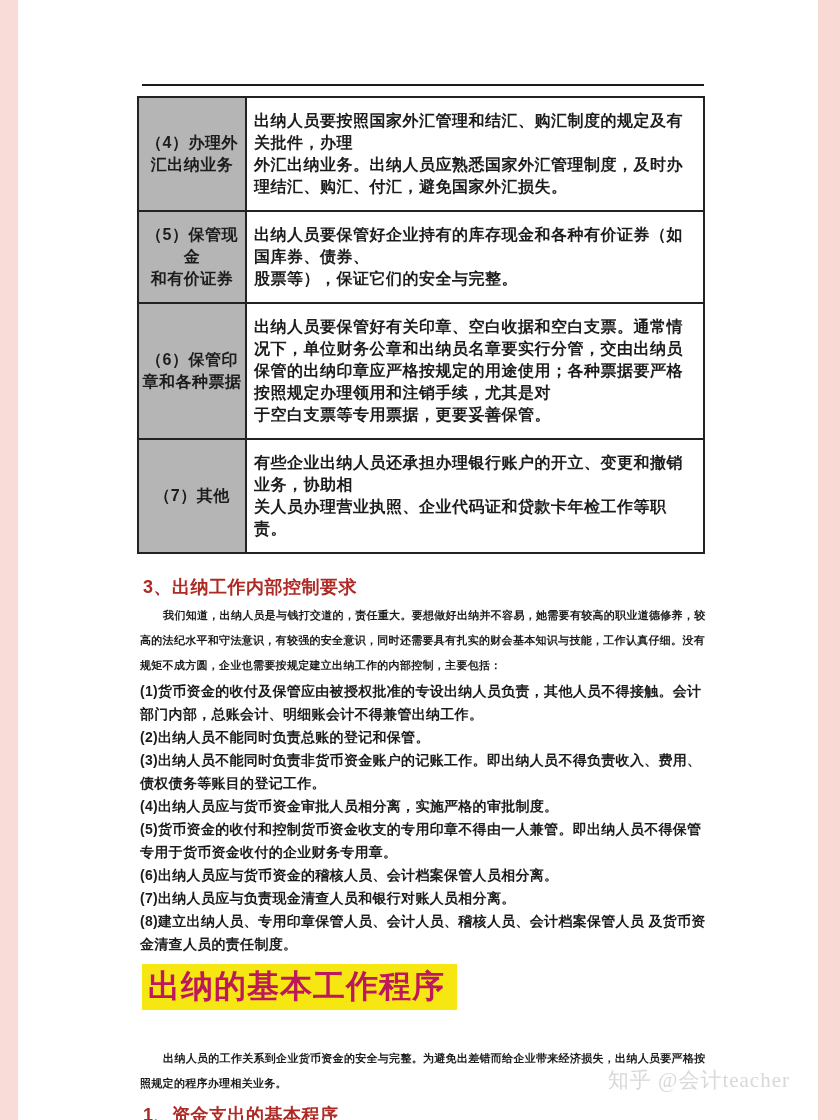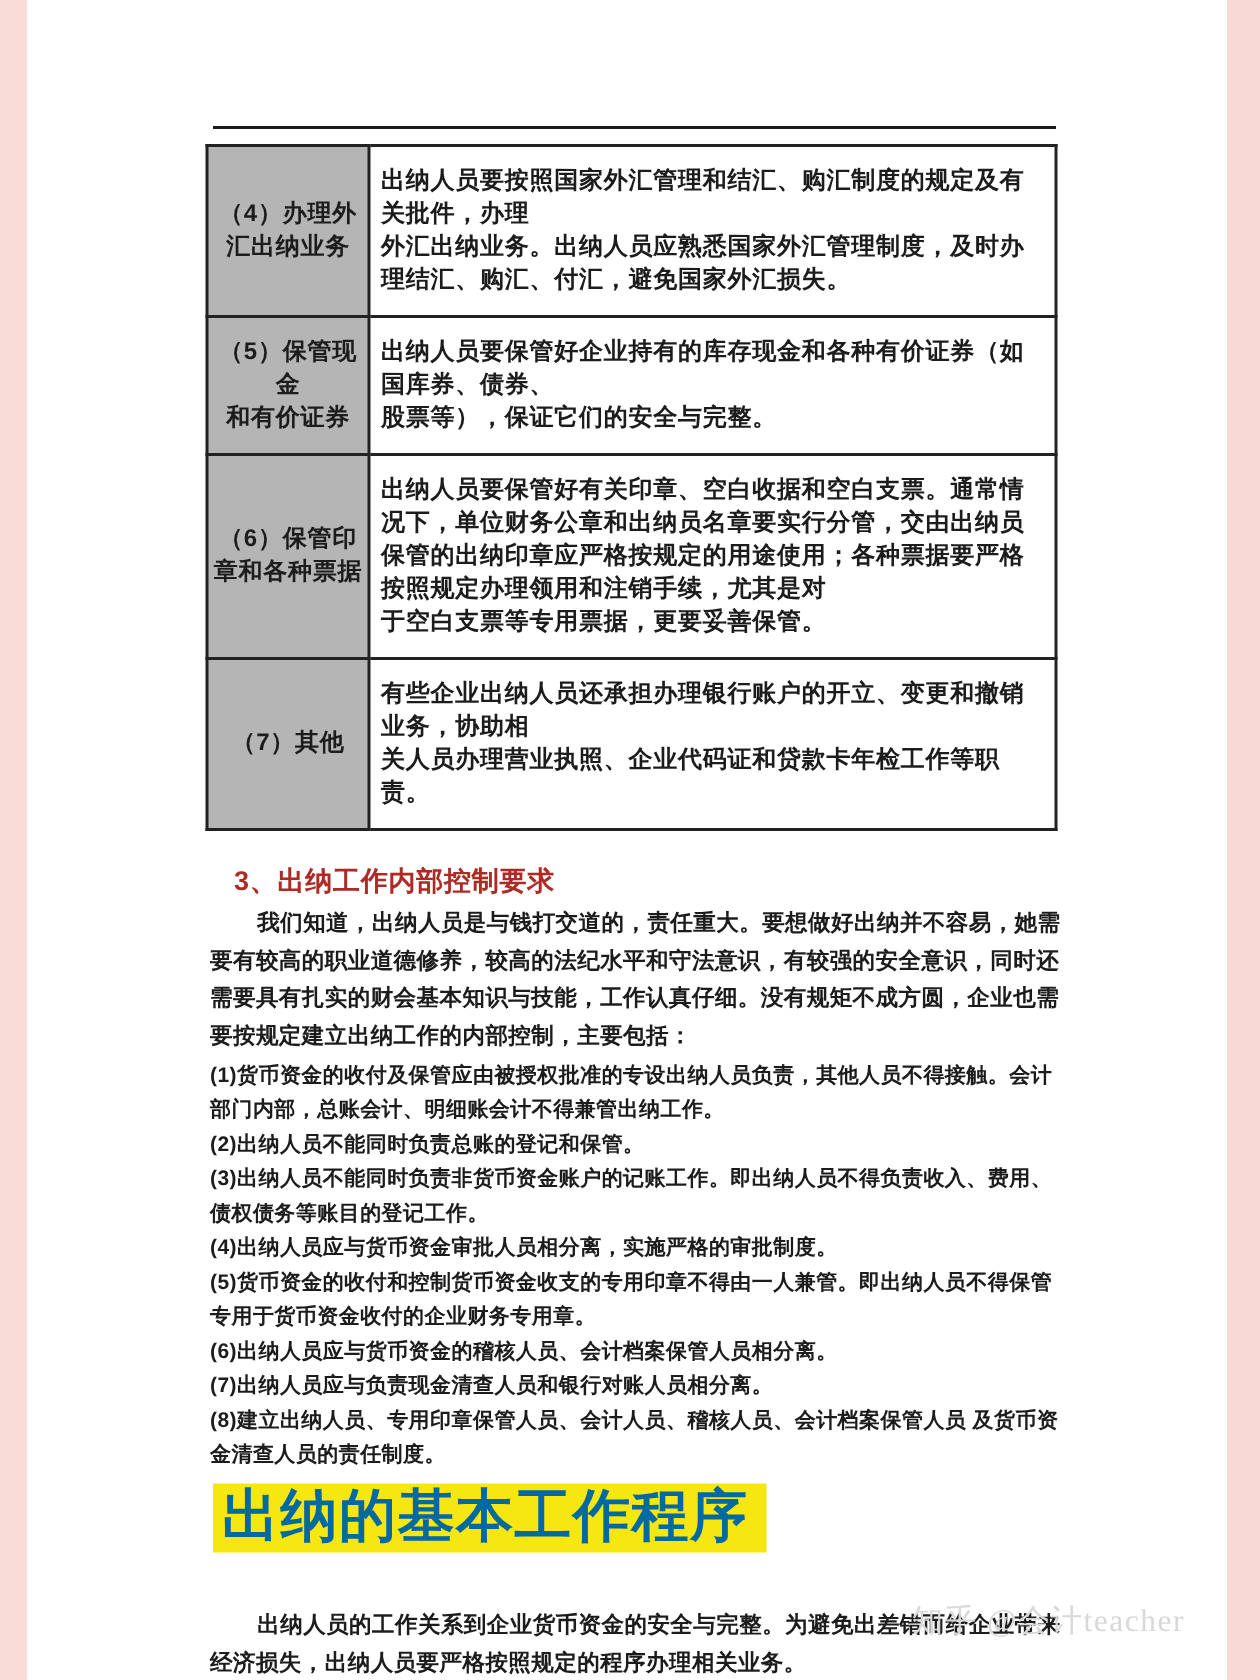--- a/index.html
+++ b/index.html
@@ -62,50 +62,50 @@
     text-align: center;
     padding: 2px 3px;
   }
   td.row-content {
     background: #ffffff;
     padding: 12px 7px;
   }
 
   .sec-heading {
     margin-top: 22px;
-    margin-left: 16px;
+    margin-left: 3px;
     font-size: 18px;
     line-height: 22px;
     color: #ae2a24;
     letter-spacing: 0.5px;
   }
   .body-par {
     margin-top: 5px;
-    font-size: 15px;
+    font-size: 11px;
     line-height: 25px;
     letter-spacing: 0.3px;
     text-indent: 2.1em;
   }
   .control-items {
     font-size: 14px;
     line-height: 23px;
     letter-spacing: 0.3px;
     margin-top: 2px;
   }
   .control-item { margin: 0; }
 
   .chapter-title {
     display: inline-block;
     margin-top: 8px;
     margin-left: 2px;
     background: #f6e713;
-    color: #0369a1;
+    color: #be185d;
     font-family: Liberation Serif, serif;
     font-weight: 700;
-    font-size: 38px;
+    font-size: 32px;
     line-height: 36px;
     padding: 4px 12px 6px 6px;
     letter-spacing: 1px;
   }
 
   .intro2 { margin-top: 36px; }
   .sub-heading {
     margin-top: 7px;
     margin-left: 3px;
     font-size: 18px;

